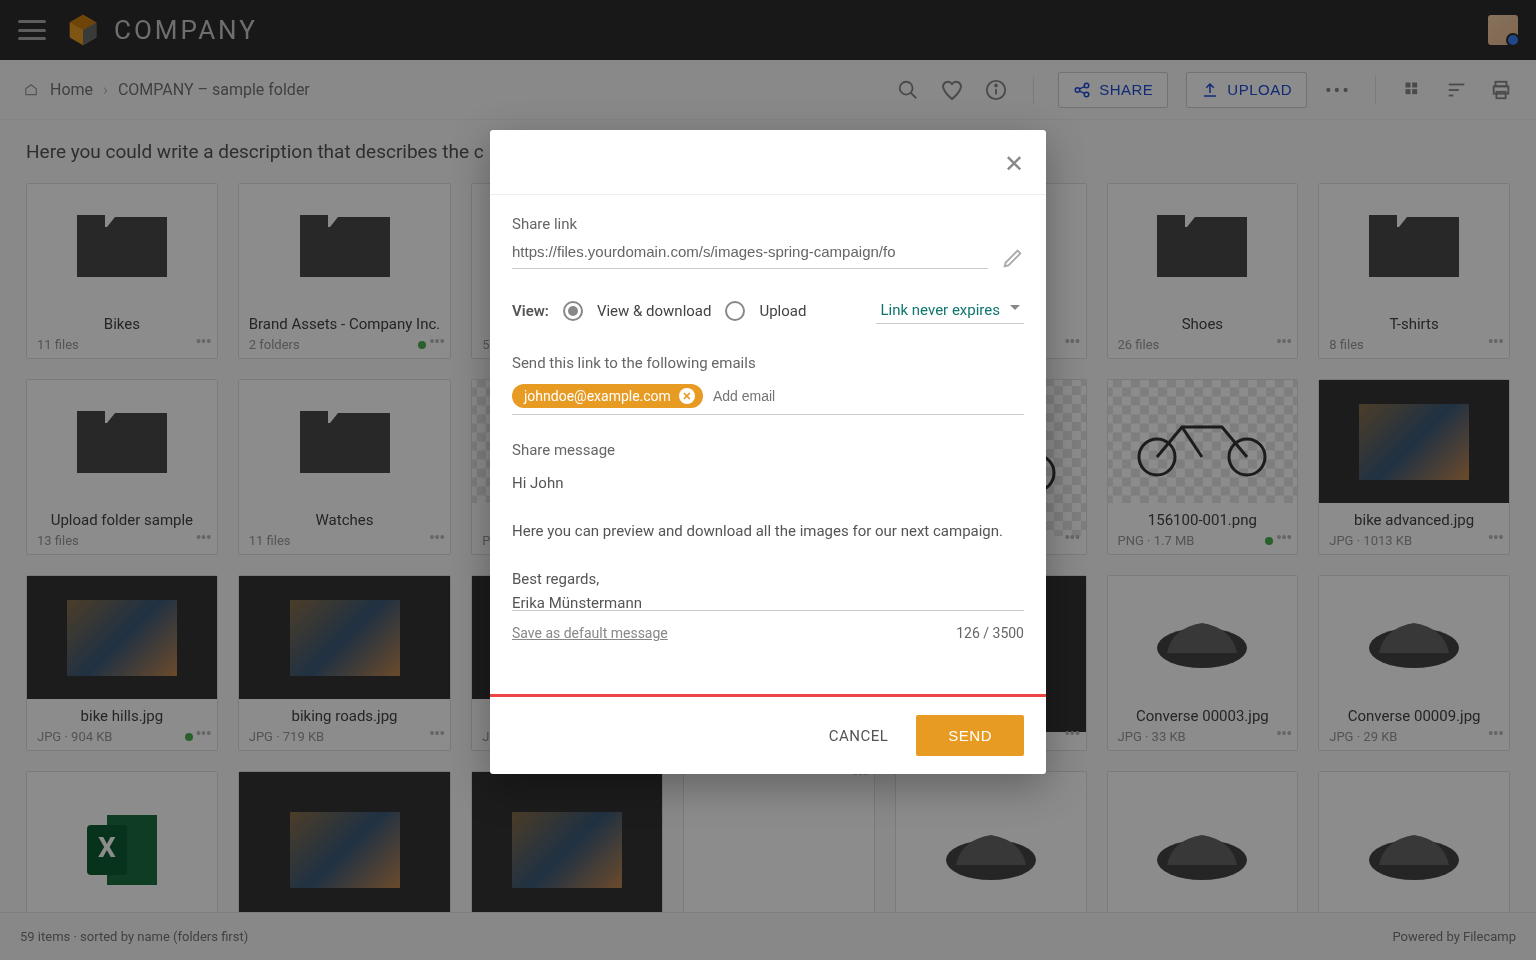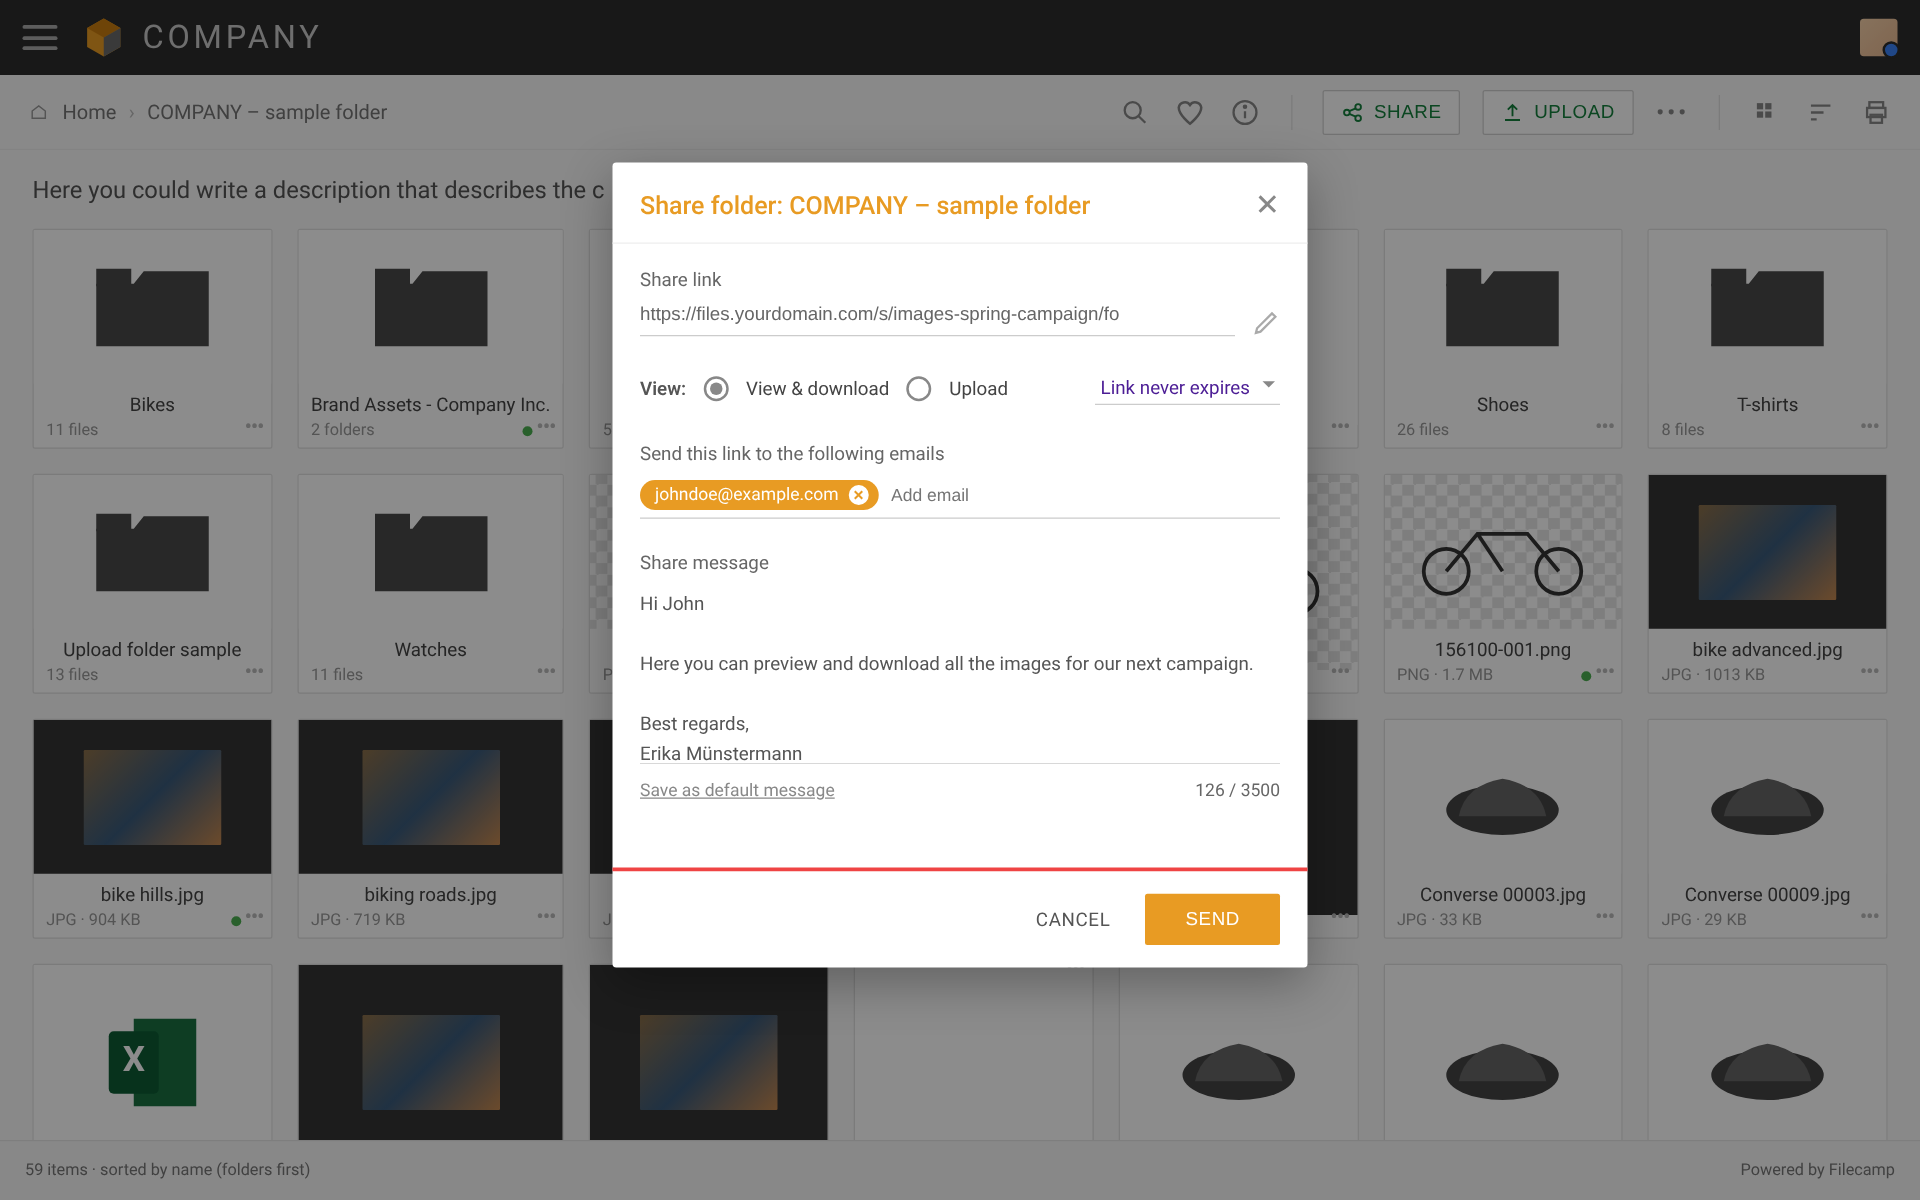--- a/index.html
+++ b/index.html
@@ -13,21 +13,21 @@
   .avatar { width: 30px; height: 30px; border-radius: 3px; background: linear-gradient(135deg,#f5d0a9,#e8b890); margin-left: auto; position: relative; }
   .avatar::after { content:''; position:absolute; right:-2px; bottom:-2px; width:10px; height:10px; background:#3b82f6; border-radius:50%; border:2px solid #2c2c2c; }
 
   .subbar { height: 60px; background: #fafafa; border-bottom: 1px solid #eee; display: flex; align-items: center; padding: 0 22px; gap: 10px; }
   .breadcrumb { display: flex; align-items: center; gap: 10px; color: #757575; font-size: 16px; }
   .breadcrumb .home-icon { width: 18px; height: 14px; }
   .breadcrumb a { color: #757575; text-decoration: none; }
   .chev { color: #bbb; }
   .sub-actions { margin-left: auto; display: flex; align-items: center; gap: 18px; }
   .icon-btn { width: 26px; height: 26px; color: #888; cursor: pointer; display:flex; align-items:center; justify-content:center; }
-  .outlined-btn { display: flex; align-items: center; gap: 8px; border: 1px solid #d0d0d0; background:#fff; padding: 8px 14px; color: #15803d; font-size: 15px; letter-spacing: .5px; cursor: pointer; border-radius:2px; }
+  .outlined-btn { display: flex; align-items: center; gap: 8px; border: 1px solid #d0d0d0; background:#fff; padding: 8px 14px; color: #1d4ed8; font-size: 15px; letter-spacing: .5px; cursor: pointer; border-radius:2px; }
   .divider-v { width:1px; height:28px; background:#e0e0e0; margin: 0 6px; }
 
   .description { padding: 20px 26px 10px; color: #555; font-size: 19px; }
 
   .grid { display: grid; grid-template-columns: repeat(7, 1fr); gap: 20px; padding: 10px 26px 120px; }
   .card { border: 1px solid #e0e0e0; background:#fff; height: 176px; display:flex; flex-direction:column; border-radius:2px; }
   .card .thumb { flex:1; display:flex; align-items:center; justify-content:center; background:#fff; overflow:hidden; }
   .card .thumb.img { background:#333; }
   .card .thumb.checker { background: repeating-conic-gradient(#e5e5e5 0% 25%, #fff 0% 50%) 50% / 18px 18px; }
   .folder-glyph { width: 100px; height: 78px; }
@@ -47,21 +47,21 @@
   .modal-close { margin-left:auto; color:#888; font-size:24px; cursor:pointer; }
   .modal-body { padding: 20px 22px 26px; color:#444; font-size:15px; }
   .field-label { color:#666; font-size:15px; font-weight:400; }
   .link-row { display:flex; align-items:flex-end; gap:14px; margin-top:4px; }
   .underline-input { flex:1; border:none; border-bottom:1px solid #ccc; padding:6px 0 8px; font-size:15px; color:#666; outline:none; }
   .pencil { color:#aaa; cursor:pointer; }
   .view-row { display:flex; align-items:center; gap:14px; margin-top:28px; }
   .view-row .lbl { color:#555; font-weight:600; }
   .radio { width:20px; height:20px; border:2px solid #888; border-radius:50%; display:flex; align-items:center; justify-content:center; cursor:pointer; }
   .radio.checked::after { content:''; width:10px; height:10px; background:#888; border-radius:50%; }
-  .expire { margin-left:auto; border-bottom:1px solid #ccc; padding:4px 24px 4px 4px; color:#4c1d95; position:relative; cursor:pointer; }
+  .expire { margin-left:auto; border-bottom:1px solid #ccc; padding:4px 24px 4px 4px; color:#0f766e; position:relative; cursor:pointer; }
   .expire::after { content:''; position:absolute; right:4px; top:8px; border:5px solid transparent; border-top-color:#888; }
   .emails-row { margin-top:30px; }
   .chips { display:flex; align-items:center; gap:10px; border-bottom:1px solid #ccc; padding: 6px 0; margin-top:6px; }
   .chip { background:#e89b23; color:#fff; font-size:14px; padding:4px 8px 4px 12px; border-radius:14px; display:flex; align-items:center; gap:8px; }
   .chip .x { width:16px; height:16px; background:#fff; color:#e89b23; border-radius:50%; display:flex; align-items:center; justify-content:center; font-size:11px; font-weight:bold; cursor:pointer; }
   .add-email { border:none; outline:none; color:#aaa; font-size:14px; flex:1; }
   .msg-label { margin-top:26px; }
   .msg-area { width:100%; border:none; border-bottom:1px solid #ccc; margin-top:12px; padding-bottom:8px; font-size:15px; color:#555; line-height:1.6; min-height:140px; resize:none; outline:none; font-family:inherit; }
   .msg-foot { display:flex; align-items:center; margin-top:10px; font-size:14px; }
   .save-default { color:#888; text-decoration:underline; cursor:pointer; }
@@ -572,21 +572,20 @@
   </div>
 
 <div class="statusbar">
   <span>59 items · sorted by name (folders first)</span>
   <span class="right">Powered by Filecamp</span>
 </div>
 
 <div class="scrim"></div>
 <div class="modal">
   <div class="modal-head">
-    <div class="modal-title">Share folder: COMPANY – sample folder</div>
     <div class="modal-close">✕</div>
   </div>
   <div class="modal-body">
     <div class="field-label">Share link</div>
     <div class="link-row">
       <input class="underline-input" value="https://files.yourdomain.com/s/images-spring-campaign/fo" style="">
       <svg class="pencil" width="22" height="22" viewBox="0 0 24 24" fill="none" stroke="currentColor" stroke-width="2">
           <path d="M3 21 L7 20 L20 7 L17 4 L4 17 Z"></path>
         </svg>
     </div>

